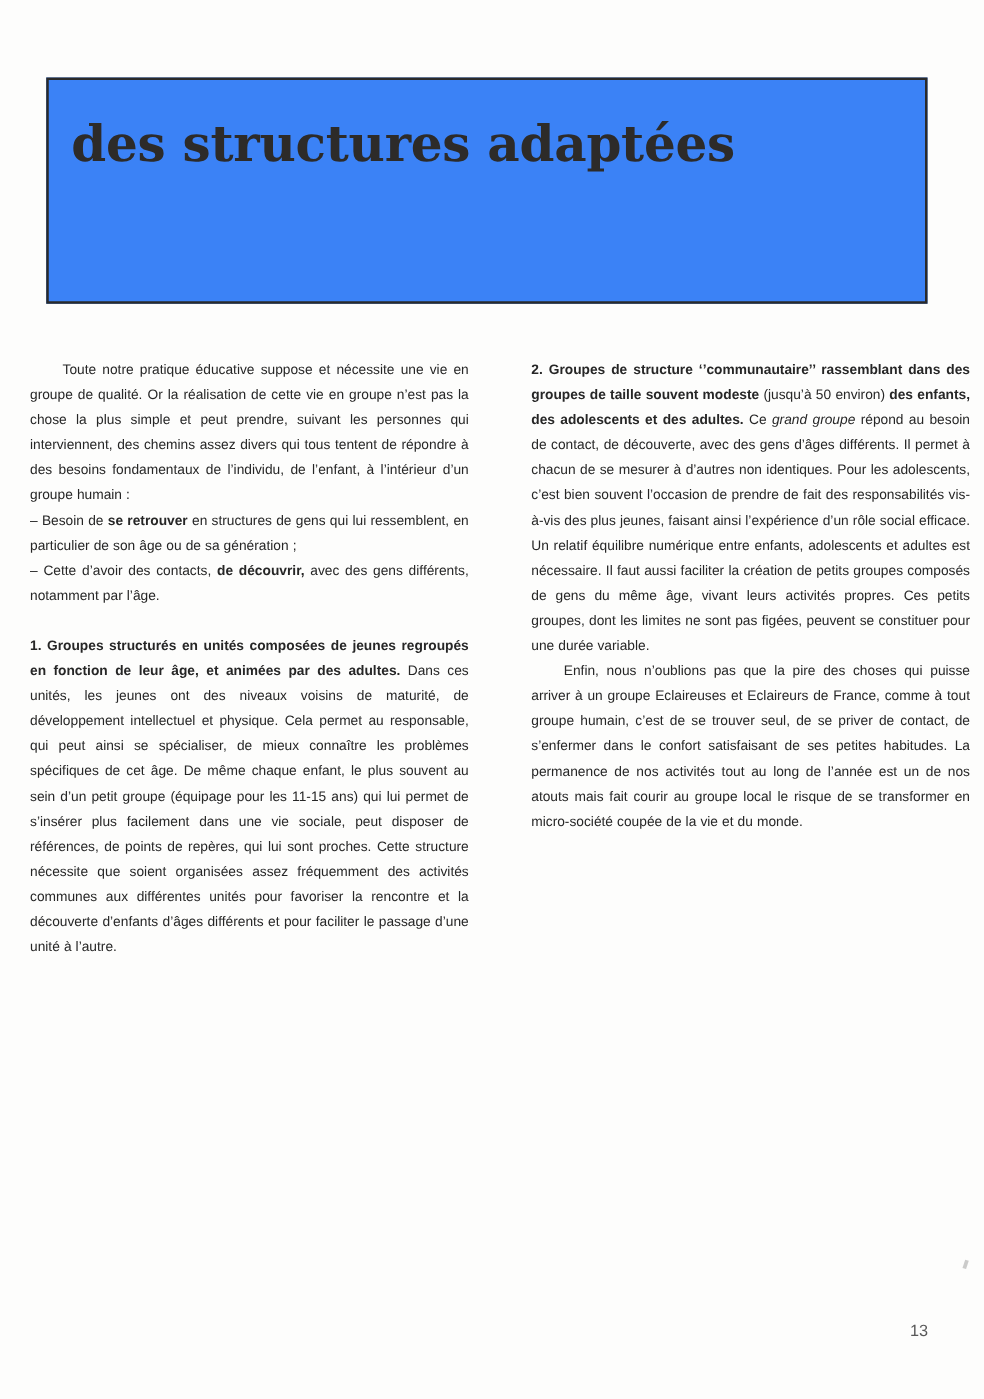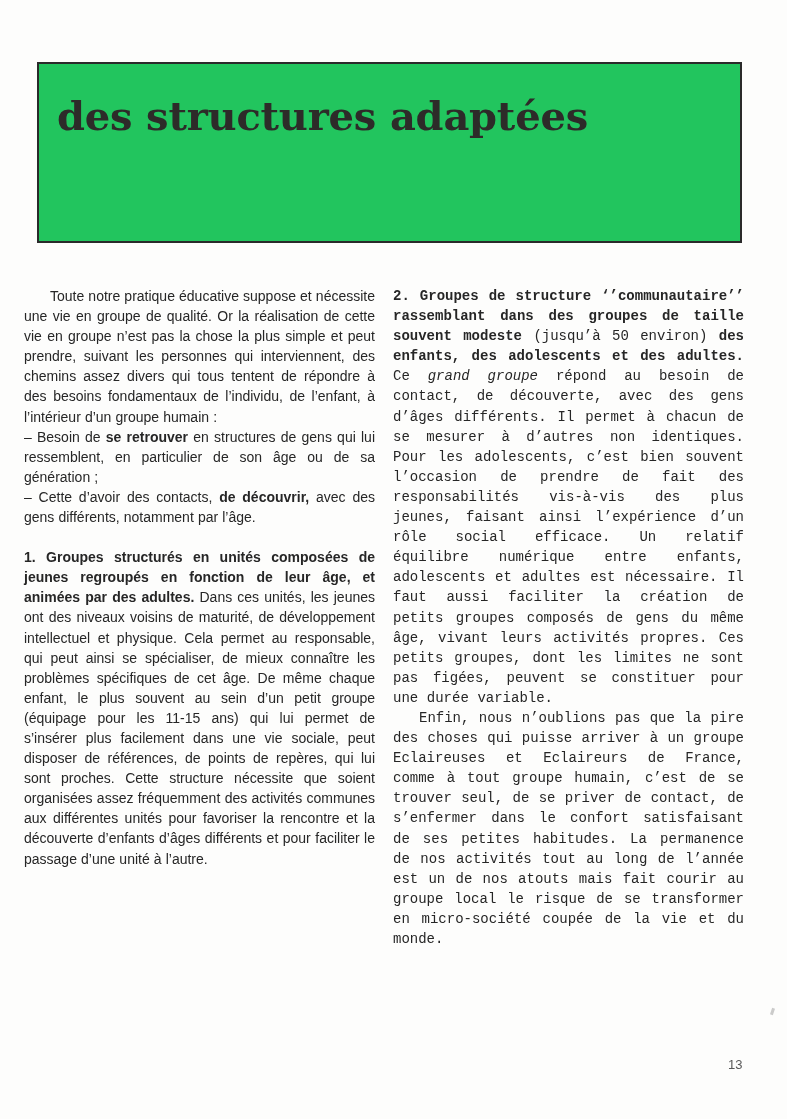--- a/index.html
+++ b/index.html
@@ -18,21 +18,21 @@
 
   
   #title-box {
     position: absolute;
     left: 37px;
     top: 62px;
     width: 705px;
     height: 181px;
     border: 2px solid #2a2a2a;
     box-sizing: border-box;
-    background: #22c55e;
+    background: #3b82f6;
   }
   #title-inner {
     padding: 22px 0 0 18px;
   }
   .title-line {
     font-family: "DejaVu Serif", serif;
     font-weight: bold;
     font-size: 40px;
     line-height: 1.48;
     letter-spacing: -0.2px;
@@ -50,24 +50,24 @@
     top: 286px;
     width: 787px;
     height: 790px;
   }
   .column {
     position: absolute;
     top: 0;
     width: 351px;
   }
   #column-left  { left: 24px; }
-  #column-right { left: 393px; font-family: Liberation Mono, monospace; }
+  #column-right { left: 425px; }
 
   .para {
-    font-size: 14px;
+    font-size: 11px;
     line-height: 20.1px;
     text-align: justify;
     text-align-last: left;
     margin: 0;
     color: #262626;
     word-spacing: 0.2px;
     -webkit-font-smoothing: antialiased;
   }
   .para + .para { margin-top: 0; }
   .para.indent { text-indent: 26px; }

